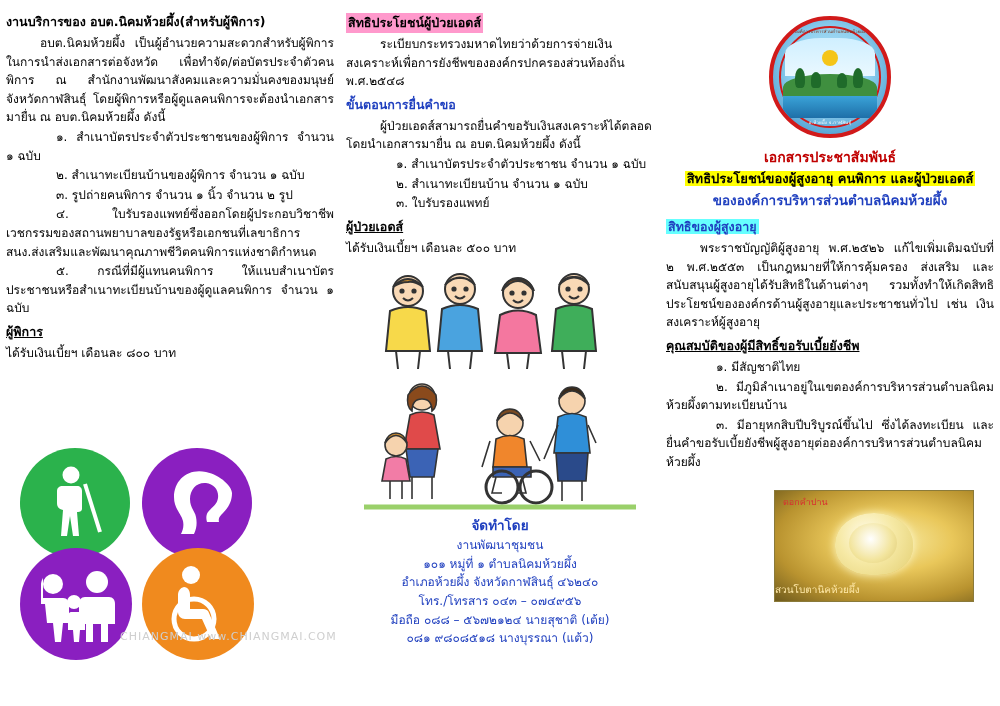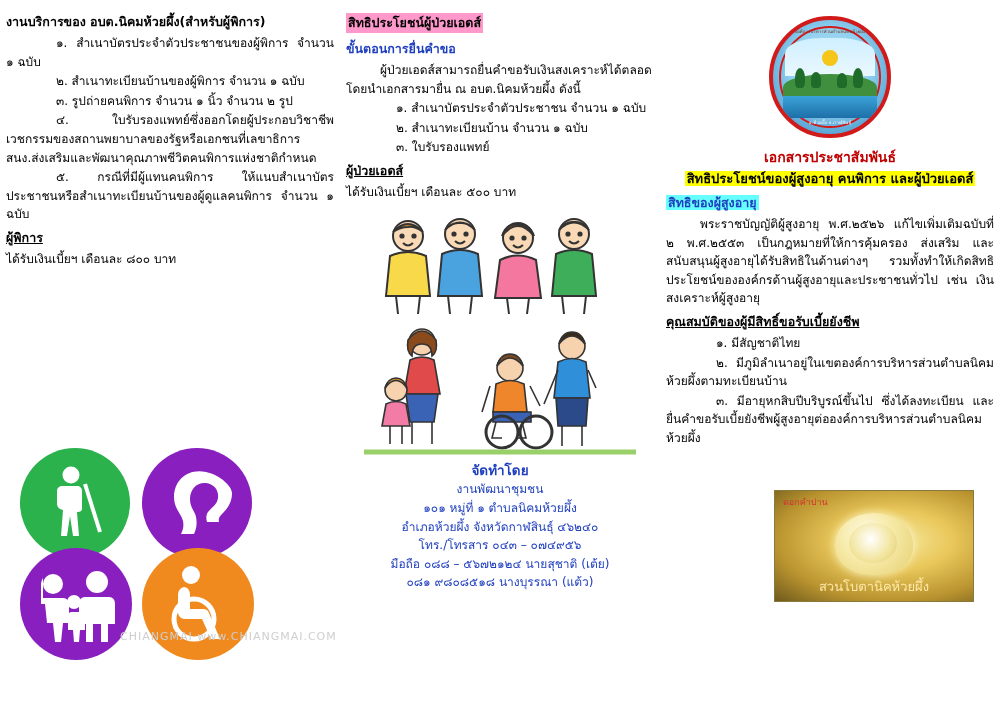--- a/index.html
+++ b/index.html
@@ -201,30 +201,31 @@
     width: 48px; height: 40px;
     border-radius: 50%;
     background: radial-gradient(circle at 45% 40%, #ffffff 0%, #f2e49c 60%, #ddc873 100%);
   }
   .photo .cap {
     position: absolute; left: 8px; top: 6px;
     color: #d83030; font-size: 9px; text-align: center; line-height: 1.25;
   }
   .photo .cap2 {
     position: absolute; left: 0; right: 0; bottom: 4px;
-    color: #ffe9a8; font-size: 13px; text-align: center;
+    color: #ffe9a8; font-size: 10px; text-align: left;
   }
 </style>
 </head>
 <body>
 
 <div class="page">
 
   <div class="col col-left">
     <div class="head-plain">งานบริการของ อบต.นิคมห้วยผึ้ง(สำหรับผู้พิการ)</div>
+    <p class="body indent">อบต.นิคมห้วยผึ้ง เป็นผู้อำนวยความสะดวกสำหรับผู้พิการในการนำส่งเอกสารต่อจังหวัด เพื่อทำจัด/ต่อบัตรประจำตัวคนพิการ ณ สำนักงานพัฒนาสังคมและความมั่นคงของมนุษย์ จังหวัดกาฬสินธุ์ โดยผู้พิการหรือผู้ดูแลคนพิการจะต้องนำเอกสารมายื่น ณ อบต.นิคมห้วยผึ้ง ดังนี้</p>
     <p class="body indent2">๑. สำเนาบัตรประจำตัวประชาชนของผู้พิการ จำนวน ๑ ฉบับ</p>
     <p class="body indent2">๒. สำเนาทะเบียนบ้านของผู้พิการ จำนวน ๑ ฉบับ</p>
     <p class="body indent2">๓. รูปถ่ายคนพิการ จำนวน ๑ นิ้ว จำนวน ๒ รูป</p>
     <p class="body indent2">๔. ใบรับรองแพทย์ซึ่งออกโดยผู้ประกอบวิชาชีพเวชกรรมของสถานพยาบาลของรัฐหรือเอกชนที่เลขาธิการ สนง.ส่งเสริมและพัฒนาคุณภาพชีวิตคนพิการแห่งชาติกำหนด</p>
     <p class="body indent2">๕. กรณีที่มีผู้แทนคนพิการ ให้แนบสำเนาบัตรประชาชนหรือสำเนาทะเบียนบ้านของผู้ดูแลคนพิการ จำนวน ๑ ฉบับ</p>
     <div class="head-underline-black">ผู้พิการ</div>
     <p class="body">ได้รับเงินเบี้ยฯ เดือนละ ๘๐๐ บาท</p>
   </div>
 
   <div class="icon-grid">
@@ -256,20 +257,21 @@
         <path d="M26 23 c-4 1-6 4-6 8 v17 c0 4 3 7 7 7 h17 l9 20 h9 l-11-26 c-1-3-3-4-6-4 H32 v-14 c0-4-2-8-6-8z" fill="#fff"></path>
         <circle cx="36" cy="55" r="20" fill="none" stroke="#fff" stroke-width="5"></circle>
       </svg>
     </div>
   </div>
   <div class="watermark">CHIANGMAI
 www.CHIANGMAI.COM</div>
 
   <div class="col col-mid">
     <div class="head-pink">สิทธิประโยชน์ผู้ป่วยเอดส์</div>
+    <p class="body indent">ระเบียบกระทรวงมหาดไทยว่าด้วยการจ่ายเงินสงเคราะห์เพื่อการยังชีพขององค์กรปกครองส่วนท้องถิ่น พ.ศ.๒๕๔๘</p>
     <div class="head-blue">ขั้นตอนการยื่นคำขอ</div>
     <p class="body indent">ผู้ป่วยเอดส์สามารถยื่นคำขอรับเงินสงเคราะห์ได้ตลอด โดยนำเอกสารมายื่น ณ อบต.นิคมห้วยผึ้ง ดังนี้</p>
     <p class="body indent2">๑. สำเนาบัตรประจำตัวประชาชน จำนวน ๑ ฉบับ</p>
     <p class="body indent2">๒. สำเนาทะเบียนบ้าน จำนวน ๑ ฉบับ</p>
     <p class="body indent2">๓. ใบรับรองแพทย์</p>
     <div class="head-underline-black">ผู้ป่วยเอดส์</div>
     <p class="body">ได้รับเงินเบี้ยฯ เดือนละ ๕๐๐ บาท</p>
 
     
     <div class="mid-art-top">
@@ -383,20 +385,21 @@
           <div class="tree t2"></div>
         <div class="tree t3"></div>
           <div class="tree t4"></div>
         <div class="water"></div>
         <div class="band">อ.ห้วยผึ้ง  จ.กาฬสินธุ์</div>
       </div>
     </div>
 
     <div class="title-red">เอกสารประชาสัมพันธ์</div>
     <div class="title-hl"><span>สิทธิประโยชน์ของผู้สูงอายุ คนพิการ และผู้ป่วยเอดส์</span></div>
+    <div class="title-blue">ขององค์การบริหารส่วนตำบลนิคมห้วยผึ้ง</div>
 
     <div class="head-underline"><span class="hl-cyan">สิทธิของผู้สูงอายุ</span></div>
     <p class="body indent">พระราชบัญญัติผู้สูงอายุ พ.ศ.๒๕๒๖ แก้ไขเพิ่มเติมฉบับที่ ๒ พ.ศ.๒๕๕๓ เป็นกฎหมายที่ให้การคุ้มครอง ส่งเสริม และสนับสนุนผู้สูงอายุได้รับสิทธิในด้านต่างๆ รวมทั้งทำให้เกิดสิทธิประโยชน์ขององค์กรด้านผู้สูงอายุและประชาชนทั่วไป เช่น เงินสงเคราะห์ผู้สูงอายุ</p>
 
     <div class="head-underline-black">คุณสมบัติของผู้มีสิทธิ์ขอรับเบี้ยยังชีพ</div>
     <p class="body indent2">๑. มีสัญชาติไทย</p>
     <p class="body indent2">๒. มีภูมิลำเนาอยู่ในเขตองค์การบริหารส่วนตำบลนิคมห้วยผึ้งตามทะเบียนบ้าน</p>
     <p class="body indent2">๓. มีอายุหกสิบปีบริบูรณ์ขึ้นไป ซึ่งได้ลงทะเบียน และยื่นคำขอรับเบี้ยยังชีพผู้สูงอายุต่อองค์การบริหารส่วนตำบลนิคมห้วยผึ้ง</p>
   </div>
 

